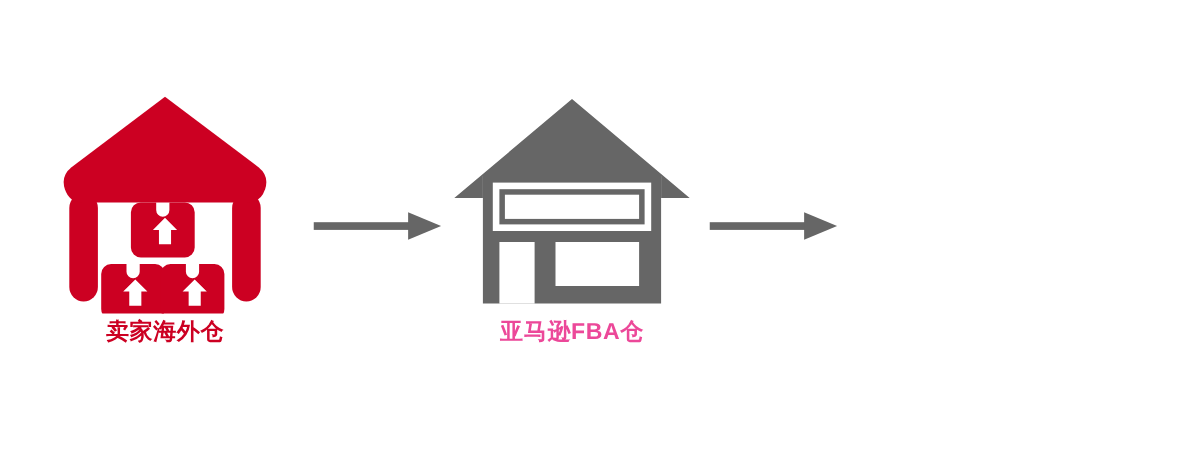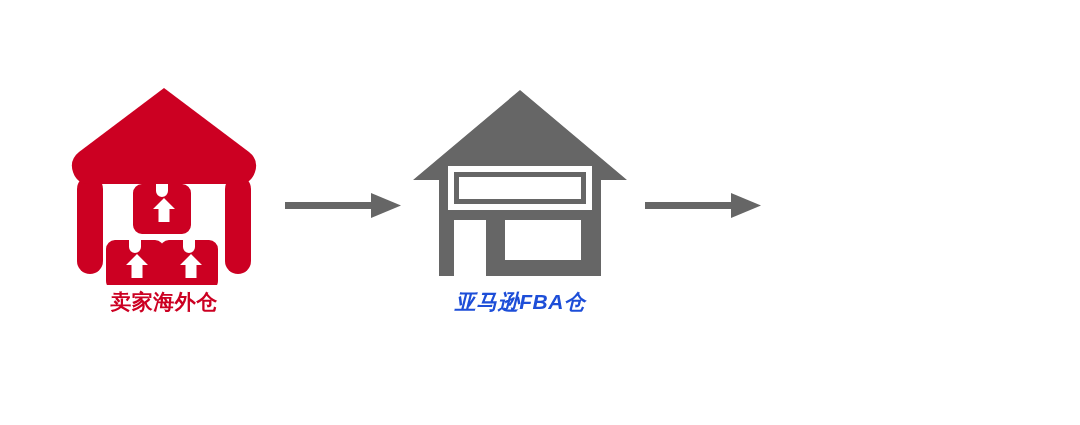--- a/index.html
+++ b/index.html
@@ -41,24 +41,24 @@
     margin-top: 6px;
     font-size: 21px;
     font-weight: bold;
     letter-spacing: 0.5px;
     line-height: 1;
     white-space: nowrap;
     text-align: center;
     font-family: "Liberation Sans", "DejaVu Sans", sans-serif;
   }
   .label-red  { color: #cc0022; }
-  .label-gray { color: #1d4ed8; font-style: italic; }
+  .label-gray { color: #ec4899; }
 
   
-  #node-seller-warehouse { left: 34px;  }
+  #node-seller-warehouse { left: 20px;  }
   #node-fba-warehouse    { left: 390px; }
   #node-buyer           { left: 760px; }
 
   
   .flow-arrow {
     position: absolute;
     top: 186px;
     width: 120px;
     height: 40px;
   }

